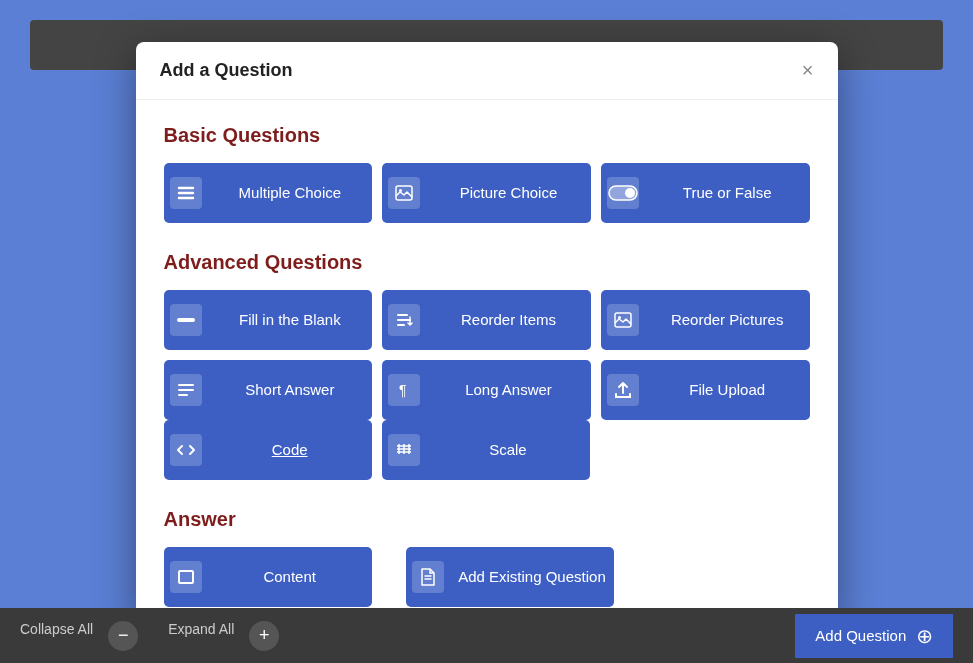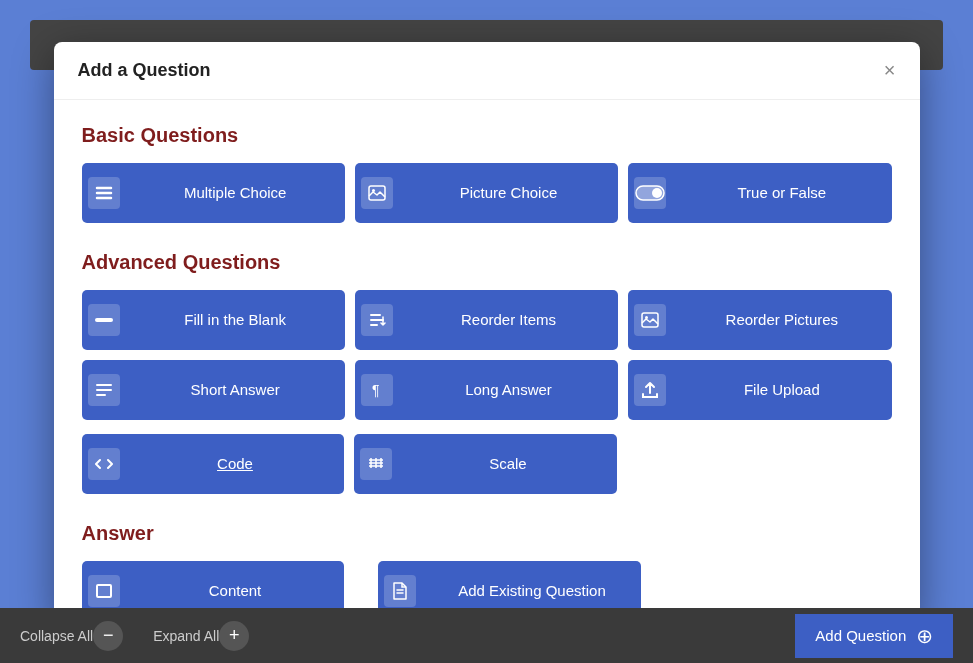--- a/index.html
+++ b/index.html
@@ -42,22 +42,21 @@
     }
 
     .bottom-left {
       display: flex;
       align-items: center;
       gap: 10px;
     }
 
     .bottom-btn {
       display: flex;
-      align-items: center;
-      gap: 0;
+      gap: 15px;
       color: #ccc;
       font-size: 14px;
       cursor: pointer;
     }
 
     .circle-btn {
       width: 30px;
       height: 30px;
       border-radius: 50%;
       background: #555;
@@ -87,21 +86,21 @@
       position: absolute;
       top: 0; left: 0; right: 0; bottom: 0;
       display: flex;
       align-items: center;
       justify-content: center;
     }
 
     .modal {
       background: white;
       border-radius: 8px;
-      width: 866px;
+      width: 702px;
       max-height: 580px;
       padding: 0;
       box-shadow: 0 10px 40px rgba(0,0,0,0.4);
       position: relative;
       overflow: hidden;
     }
 
     .modal-header {
       padding: 18px 24px;
       border-bottom: 1px solid #eee;
@@ -253,21 +252,21 @@
             <svg width="18" height="18" viewBox="0 0 18 18" fill="none">
               <rect x="1" y="2" width="16" height="14" rx="2" stroke="white" stroke-width="1.5"></rect>
               <circle cx="5.5" cy="6.5" r="1.5" fill="white"></circle>
               <path d="M1 12 L5 8 L9 11 L12 8 L17 13" stroke="white" stroke-width="1.5" stroke-linejoin="round"></path>
             </svg>
           </span>
           <span class="btn-label">Reorder Pictures</span>
         </button>
       </div>
 
-      <div class="btn-grid" style="margin-bottom:14px;">
+      <div class="btn-grid" style="margin-bottom:0;">
         <button class="q-btn">
           <span class="icon-wrap">
             <svg width="18" height="18" viewBox="0 0 18 18" fill="none">
               <line x1="2" y1="4" x2="16" y2="4" stroke="white" stroke-width="2" stroke-linecap="round"></line>
               <line x1="2" y1="9" x2="16" y2="9" stroke="white" stroke-width="2" stroke-linecap="round"></line>
               <line x1="2" y1="14" x2="10" y2="14" stroke="white" stroke-width="2" stroke-linecap="round"></line>
             </svg>
           </span>
           <span class="btn-label">Short Answer</span>
         </button>

